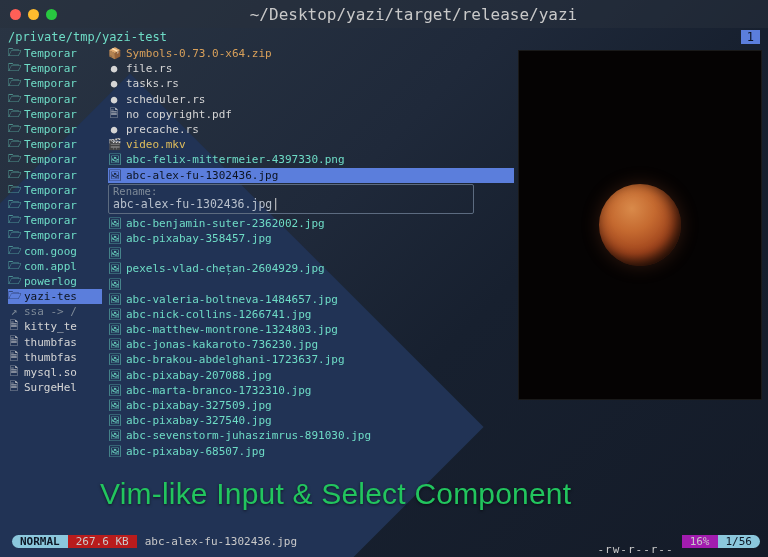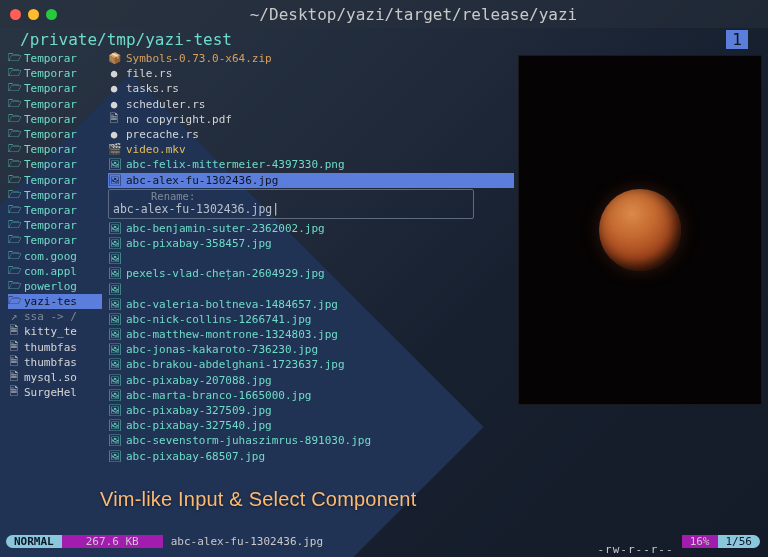--- a/index.html
+++ b/index.html
@@ -37,23 +37,23 @@
 .light.red { background: #ff5f57; }
 .light.yellow { background: #febc2e; }
 .light.green { background: #28c840; }
 .window-title { flex: 1; text-align: center; color: #c9c9c9; font-size: 16px; }
 
 .path-row {
   position: relative;
   z-index: 2;
   display: flex;
   justify-content: space-between;
-  padding: 2px 20px;
+  padding: 2px 8px;
   color: #6edcc6;
-  font-size: 16px;
+  font-size: 12px;
 }
 .path-right {
   background: #5b7edc;
   color: #0c1320;
   padding: 0 6px;
 }
 
 .main {
   position: relative;
   z-index: 2;
@@ -103,21 +103,21 @@
 .file-row.highlight { background: #5b7edc; color: #0c1320; }
 
 .icon { display: inline-block; width: 12px; text-align: center; }
 
 .rename-box {
   border: 1px solid #5c6b80;
   border-radius: 2px;
   margin: 1px 40px 2px 0;
   padding: 0 4px 2px 4px;
 }
-.rename-label { color: #7e8a98; font-size: 10.5px; margin-left: 38px; }
+.rename-label { color: #7e8a98; font-size: 10.5px; }
 .rename-input { color: #b8c0cc; font-size: 11.5px; }
 .rename-input::after { content: "|"; color: #d0d0d0; }
 
 .preview {
   width: 244px;
   height: 350px;
   background: #050303;
   display: flex;
   align-items: center;
   justify-content: center;
@@ -129,50 +129,50 @@
   border-radius: 50%;
   background: radial-gradient(circle at 40% 30%, #d98a4a 0%, #c56a30 30%, #a0441c 60%, #5a240f 85%, #2a1008 100%);
   box-shadow: -4px -4px 14px rgba(0,0,0,0.8) inset, 0 0 18px rgba(180,90,50,0.25);
 }
 
 .overlay-caption {
   position: absolute;
   z-index: 5;
   left: 100px;
   bottom: 46px;
-  color: #fdba74;
+  color: #22c55e;
   font-family: -apple-system, "Segoe UI", sans-serif;
-  font-size: 20px;
+  font-size: 30px;
   font-weight: 400;
   letter-spacing: 0.2px;
   text-shadow: 0 1px 3px rgba(0,0,0,0.6);
 }
 
 .statusbar {
   position: absolute;
   bottom: 8px;
-  left: 6px;
+  left: 12px;
   right: 8px;
   height: 16px;
   display: flex;
   align-items: center;
   font-size: 11px;
   z-index: 4;
 }
 .status-mode {
   background: #8bc7dc;
   color: #0d1625;
   padding: 0 8px;
   border-radius: 8px 0 0 8px;
   font-weight: bold;
 }
 .status-size {
-  background: #a21caf;
+  background: #b91c1c;
   color: #c9c9c9;
-  padding: 0 24px;
+  padding: 0 8px;
   text-align: center;
 }
 .status-file {
   color: #c9c9c9;
   padding: 0 8px;
   flex: 1;
 }
 .status-perm {
   color: #c9c9c9;
   padding: 0 8px;
@@ -388,21 +388,21 @@
         <div class="file-row">
           <span class="icon">🖼</span>
           <span>abc-brakou-abdelghani-1723637.jpg</span>
         </div>
         <div class="file-row">
           <span class="icon">🖼</span>
           <span>abc-pixabay-207088.jpg</span>
         </div>
         <div class="file-row">
           <span class="icon">🖼</span>
-          <span>abc-marta-branco-1665000.jpg</span>
+          <span>abc-marta-branco-1732310.jpg</span>
         </div>
         <div class="file-row">
           <span class="icon">🖼</span>
           <span>abc-pixabay-327509.jpg</span>
         </div>
         <div class="file-row">
           <span class="icon">🖼</span>
           <span>abc-pixabay-327540.jpg</span>
         </div>
         <div class="file-row">

